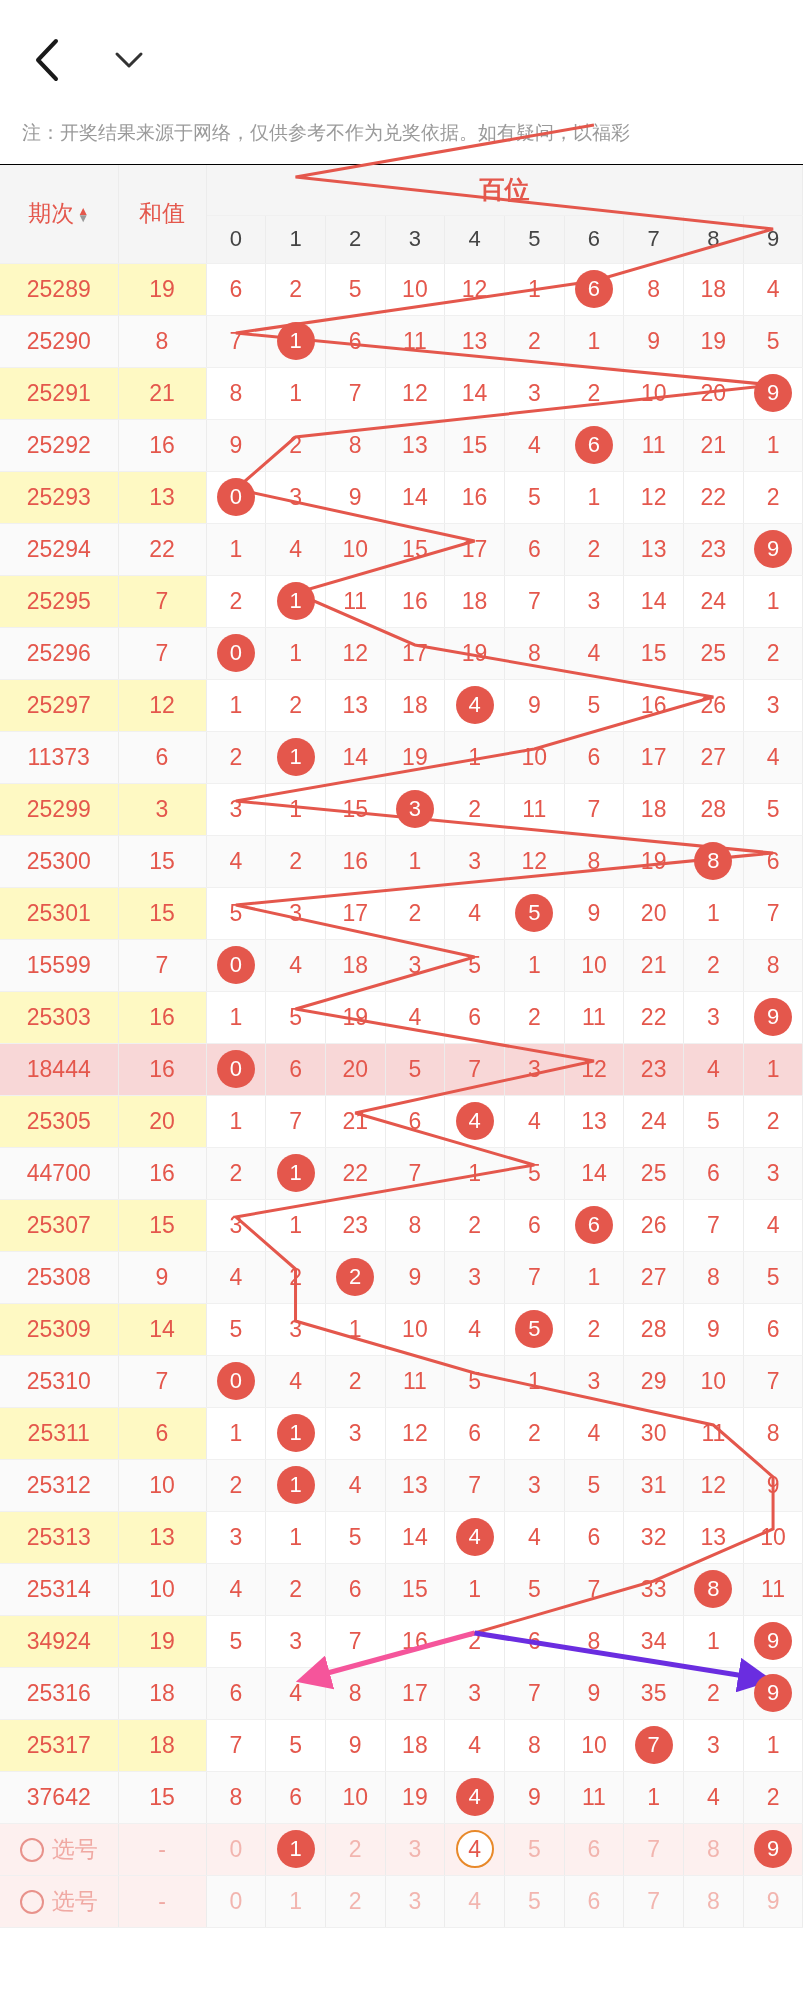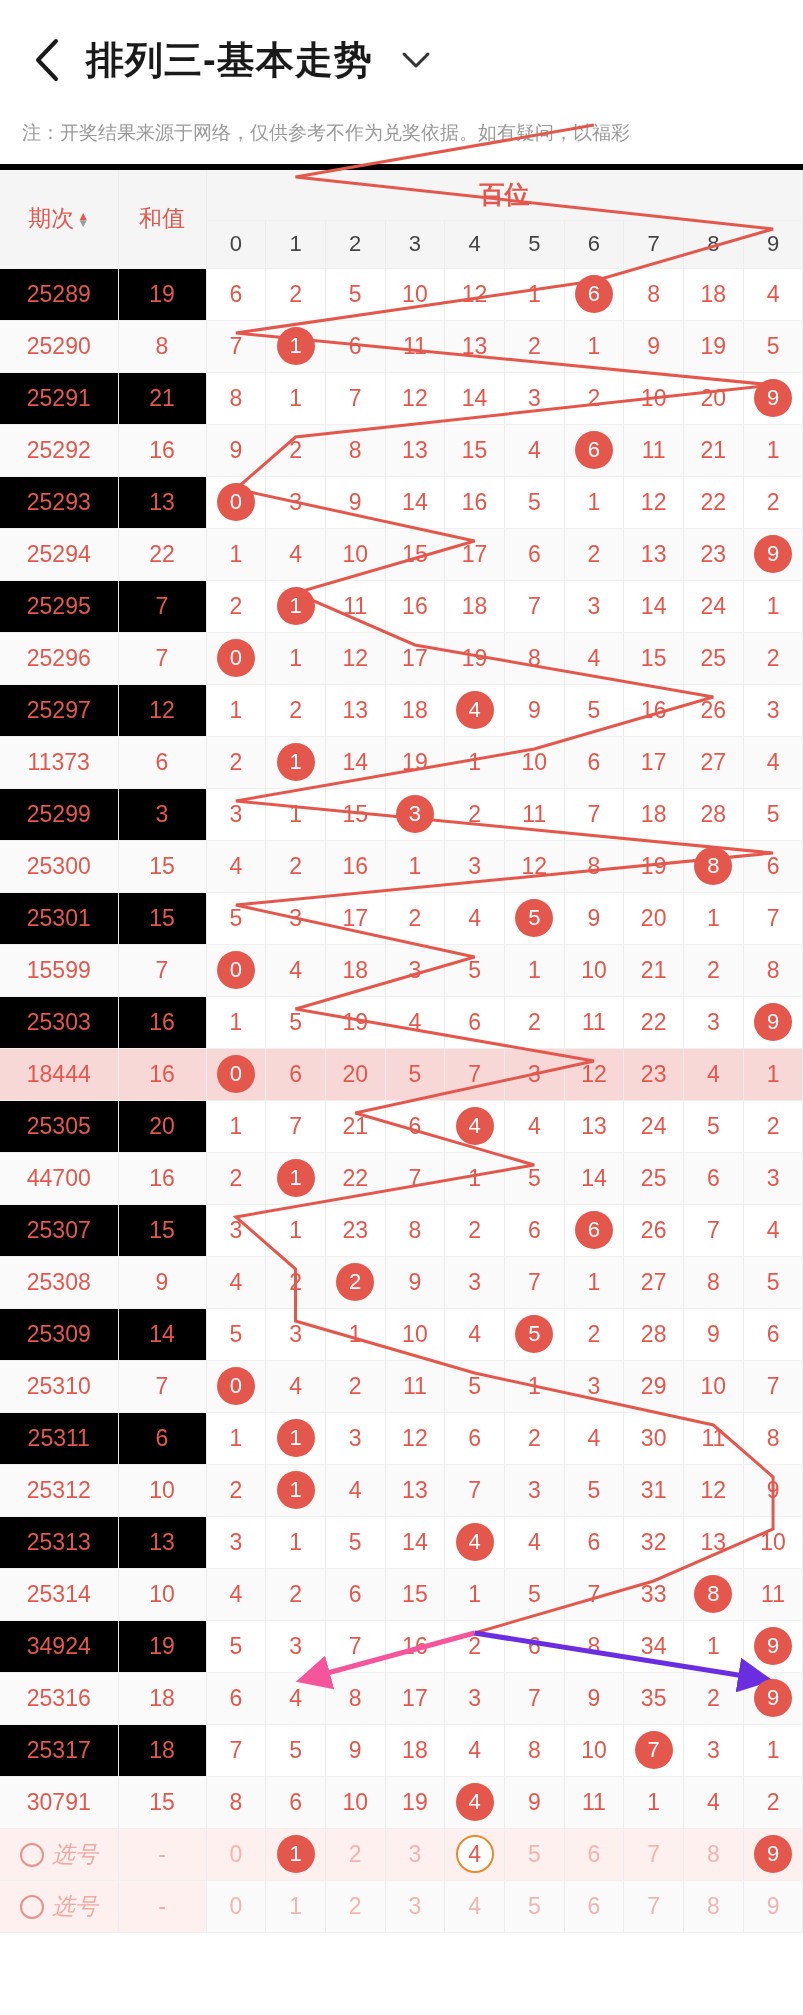--- a/index.html
+++ b/index.html
@@ -51,21 +51,21 @@
     padding: 0 22px 18px 22px;
     font-size: 19px;
     color: #9a9a9a;
     white-space: nowrap;
     overflow: hidden;
   }
 
   
   .table-wrap {
     width: 100%;
-    border-top: 6px solid #000000;
+    border-top: 1px solid #000000;
   }
   table.trend {
     border-collapse: collapse;
     width: 803px;
     table-layout: fixed;
   }
   table.trend th, table.trend td {
     border-right: 1px solid #ececec;
     border-bottom: 1px solid #f0f0f0;
     text-align: center;
@@ -92,21 +92,21 @@
     color: #444;
     height: 48px;
   }
   .col-qici { width: 118px; }
   .col-hezhi { width: 88px; }
   .col-d { width: 59.7px; }
 
   td.qici, td.hezhi {
     color: #3a3a3a;
     font-size: 24px;
-    background: #000000;
+    background: #fef9c3;
   }
   tbody tr:nth-child(even) td.qici,
   tbody tr:nth-child(even) td.hezhi { background: #fafafa; }
   tbody tr:nth-child(even) td.num { background: #fafafa; }
 
   tr.highlight td { background: #f8d7d7 !important; }
 
   .ball {
     display: inline-flex;
     align-items: center;
@@ -138,21 +138,20 @@
     left: 0; top: 0;
     pointer-events: none;
     z-index: 2;
   }
 
   
   td.pick-label {
     color: #e4574c;
     font-size: 23px;
     background: #fdf0ef;
-    font-style: italic;
   }
   tr.pickrow td { background: #fdf0ef; color: #f0a9a3; }
   tr.pickrow td.num { color: #f2b5af; }
   .circle-ico {
     display:inline-block;
     width: 24px; height: 24px;
     border: 2px solid #e8928b;
     border-radius: 50%;
     vertical-align: middle;
     margin-right: 8px;
@@ -170,21 +169,20 @@
 <body>
 
 <div id="app">
 
   <div class="header">
     <div class="back-icon">
       <svg width="30" height="46" viewBox="0 0 30 46">
         <polyline points="24,4 6,23 24,42" fill="none" stroke="#1a1a1a" stroke-width="4" stroke-linecap="round" stroke-linejoin="round"></polyline>
       </svg>
     </div>
-    <div class="header-title">排列三-基本走势</div>
     <div class="chevron-down">
       <svg width="30" height="20" viewBox="0 0 30 20">
         <polyline points="3,4 15,16 27,4" fill="none" stroke="#333" stroke-width="3" stroke-linecap="round" stroke-linejoin="round"></polyline>
       </svg>
     </div>
   </div>
 
   <div class="notice">注：开奖结果来源于网络，仅供参考不作为兑奖依据。如有疑问，以福彩</div>
 
   <div class="table-wrap">
@@ -628,21 +626,21 @@
             <td class="num">9</td>
             <td class="num">18</td>
             <td class="num">4</td>
             <td class="num">8</td>
             <td class="num">10</td>
             <td class="num"><span class="ball">7</span></td>
             <td class="num">3</td>
             <td class="num">1</td>
           </tr>
           <tr>
-            <td class="qici">30791</td>
+            <td class="qici">37642</td>
             <td class="hezhi">15</td>
             <td class="num">8</td>
             <td class="num">6</td>
             <td class="num">10</td>
             <td class="num">19</td>
             <td class="num"><span class="ball">4</span></td>
             <td class="num">9</td>
             <td class="num">11</td>
             <td class="num">1</td>
             <td class="num">4</td>

